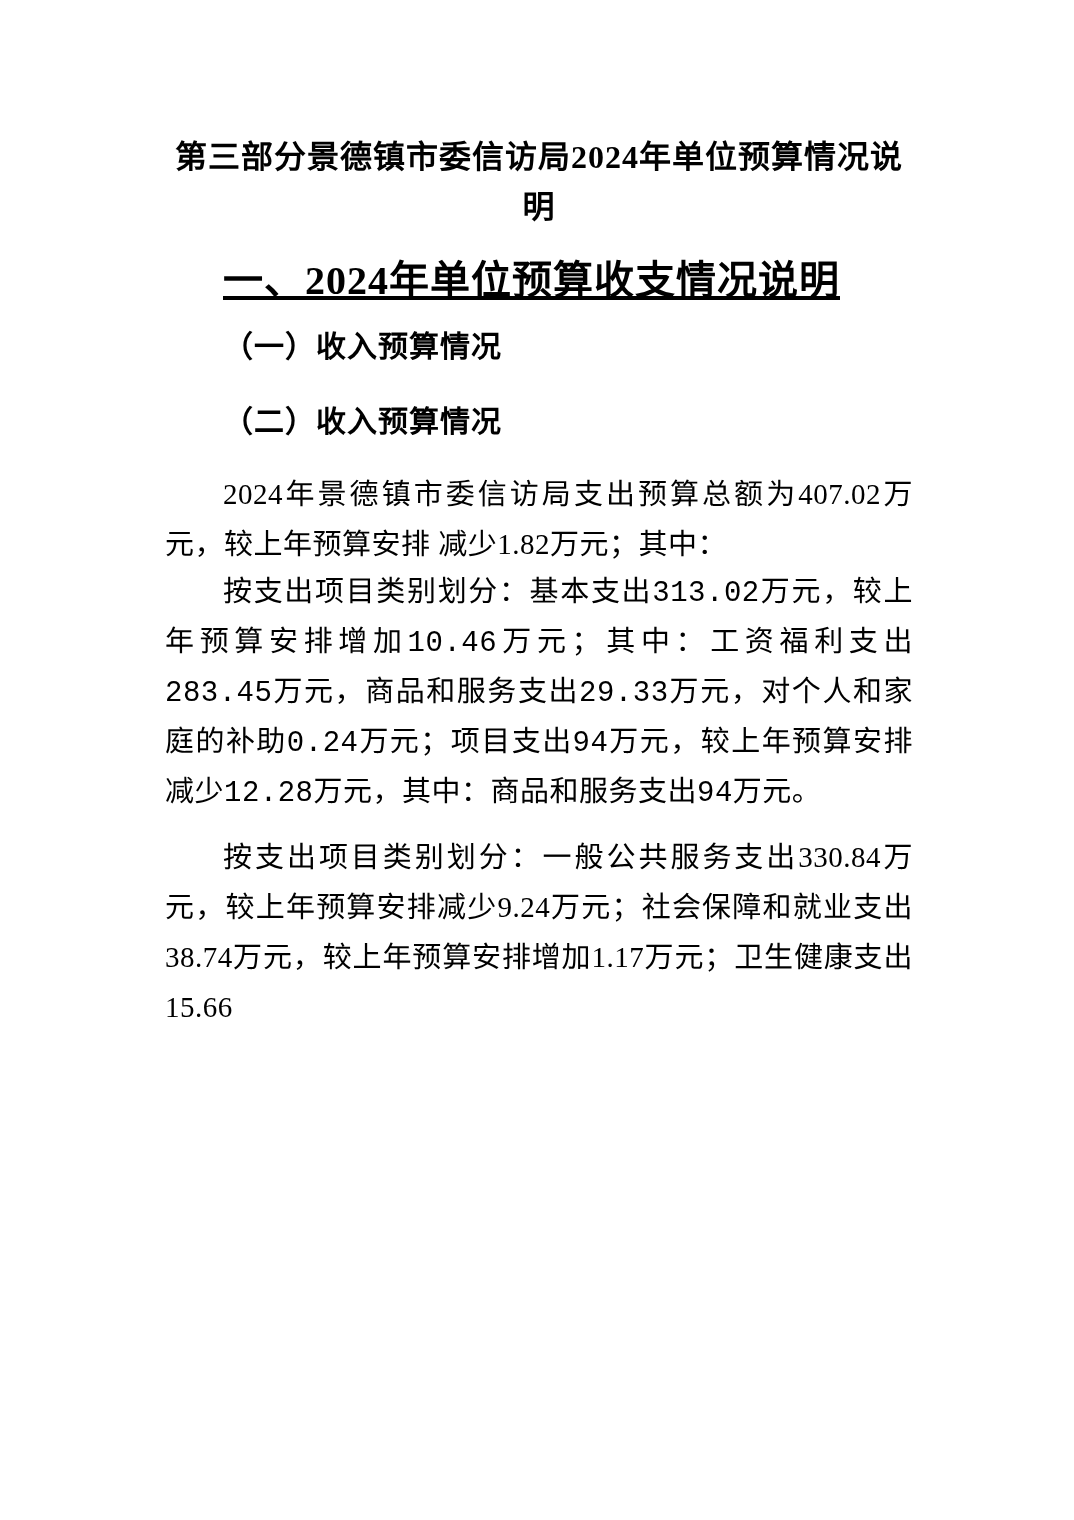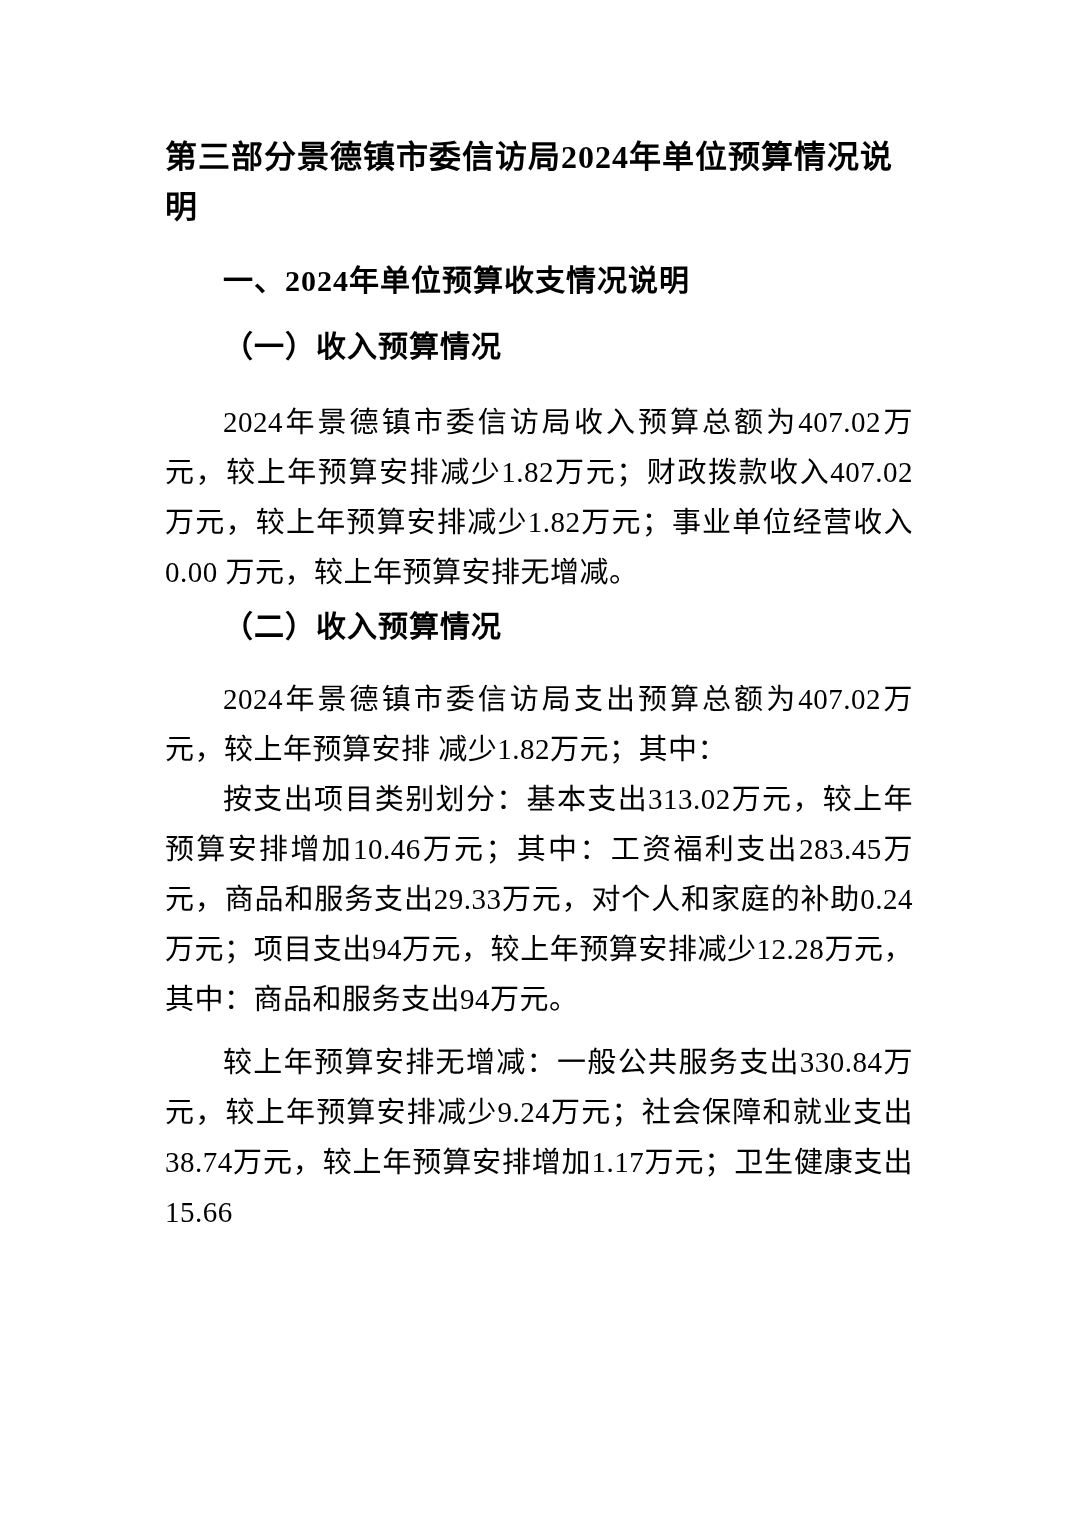--- a/index.html
+++ b/index.html
@@ -20,31 +20,32 @@
     position: absolute;
     top: 0;
     left: 165px;
     width: 748px;
     padding-top: 132px;
   }
   .doc-title {
     font-size: 32px;
     font-weight: bold;
     line-height: 50px;
-    text-align: left;
+    text-align: center;
     margin: 0 0 24px 0;
     letter-spacing: 1px;
   }
   .doc-h1 {
-    font-size: 30px;
+    font-size: 40px;
     font-weight: bold;
     line-height: 50px;
     margin: 0 0 18px 0;
     padding-left: 58px;
     letter-spacing: 1px;
+    text-decoration: underline;
   }
   .doc-h2 {
     font-size: 30px;
     font-weight: bold;
     line-height: 50px;
     margin: 0;
     padding-left: 58px;
     letter-spacing: 1px;
   }
   .doc-h2.income { margin-bottom: 23px; font-family: Liberation Mono, monospace; }
@@ -53,38 +54,37 @@
     font-size: 29px;
     font-weight: normal;
     line-height: 50px;
     margin: 0;
     text-indent: 2em;
     text-align: justify;
     letter-spacing: 0.5px;
   }
   .doc-p.income-paragraph { margin-bottom: 5px; }
   .doc-p.expense-total { margin-bottom: 0; }
-  .doc-p.expense-by-category { margin-bottom: 13px; }
+  .doc-p.expense-by-category { margin-bottom: 13px; font-family: Liberation Mono, monospace; }
 </style>
 </head>
 <body>
 
 <div class="page">
   <div class="content">
 
     <h1 class="doc-title">第三部分景德镇市委信访局2024年单位预算情况说明</h1>
 
     <h2 class="doc-h1">一、2024年单位预算收支情况说明</h2>
 
     <h3 class="doc-h2 income">（一）收入预算情况</h3>
 
-    <p class="doc-p income-paragraph">2024年景德镇市委信访局收入预算总额为407.02万元，较上年预算安排减少1.82万元；财政拨款收入407.02万元，较上年预算安排减少1.82万元；事业单位经营收入0.00 万元，较上年预算安排无增减。</p>
 
     <h3 class="doc-h2 expense">（二）收入预算情况</h3>
 
     <p class="doc-p expense-total">2024年景德镇市委信访局支出预算总额为407.02万元，较上年预算安排 减少1.82万元；其中：</p>
 
     <p class="doc-p expense-by-category">按支出项目类别划分：基本支出313.02万元，较上年预算安排增加10.46万元；其中：工资福利支出283.45万元，商品和服务支出29.33万元，对个人和家庭的补助0.24万元；项目支出94万元，较上年预算安排减少12.28万元，其中：商品和服务支出94万元。</p>
 
-    <p class="doc-p expense-by-function">较上年预算安排无增减：一般公共服务支出330.84万元，较上年预算安排减少9.24万元；社会保障和就业支出38.74万元，较上年预算安排增加1.17万元；卫生健康支出15.66</p>
+    <p class="doc-p expense-by-function">按支出项目类别划分：一般公共服务支出330.84万元，较上年预算安排减少9.24万元；社会保障和就业支出38.74万元，较上年预算安排增加1.17万元；卫生健康支出15.66</p>
 
   </div>
 </div>
 
 </body></html>

